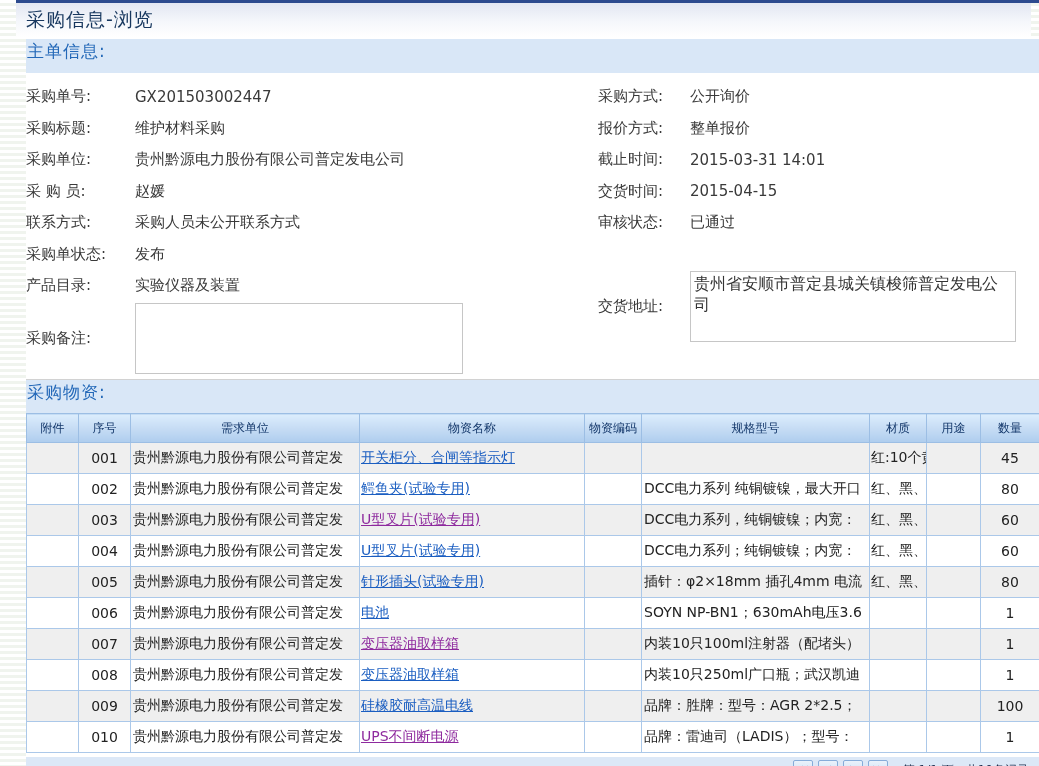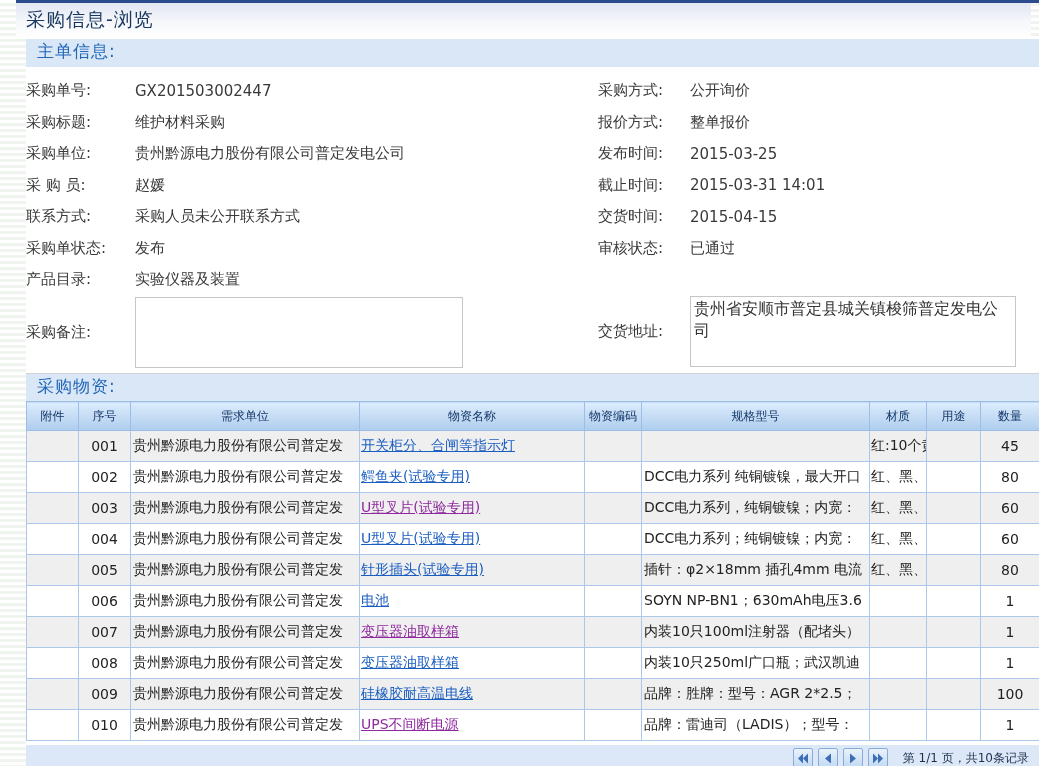--- a/index.html
+++ b/index.html
@@ -12,22 +12,22 @@
   .page { position:relative; width:1039px; height:766px; }
   .topline { position:absolute; left:16px; right:0; top:0; height:3px; background:#2c4a8e; }
   .titlebar {
     position:absolute; left:16px; right:8px; top:3px; height:34px;
     background:linear-gradient(to bottom,#e2e6f2 0,#f5f7fb 55%,#ffffff 100%);
     display:flex; align-items:center; padding-left:10px;
   }
   .title { font-size:19px; color:#17375e; letter-spacing:1px; }
   .main { position:absolute; left:26px; right:0; top:39px; bottom:0; background:#ffffff; }
   .section-bar {
-    height:28px; background:#d9e7f7; color:#2368b8; font-size:17px;
-    line-height:24px; padding-left:11px; letter-spacing:1px;
+    height:34px; background:#d9e7f7; color:#2368b8; font-size:17px;
+    line-height:24px; padding-left:1px; letter-spacing:1px;
   }
   .section-bar.second { border-top:1px solid #d2d2d2; }
   
   .form { position:relative; height:306px; font-size:15px; }
   .col { position:absolute; top:8px; }
   .col-left  { left:0;  width:540px; }
   .col-right { left:572px; width:440px; }
   .frow { height:31.5px; display:flex; align-items:center; }
   .lbl { color:#3a3a3a; flex:none; }
   .col-left  .lbl { width:109px; }
@@ -124,24 +124,20 @@
       </div>
 
       <div class="col col-right">
         <div class="frow">
           <span class="lbl">采购方式:</span>
           <span class="val">公开询价</span>
         </div>
         <div class="frow">
           <span class="lbl">报价方式:</span>
           <span class="val">整单报价</span>
-        </div>
-        <div class="frow">
-          <span class="lbl">发布时间:</span>
-          <span class="val">2015-03-25</span>
         </div>
         <div class="frow">
           <span class="lbl">截止时间:</span>
           <span class="val">2015-03-31 14:01</span>
         </div>
         <div class="frow">
           <span class="lbl">交货时间:</span>
           <span class="val">2015-04-15</span>
         </div>
         <div class="frow">

